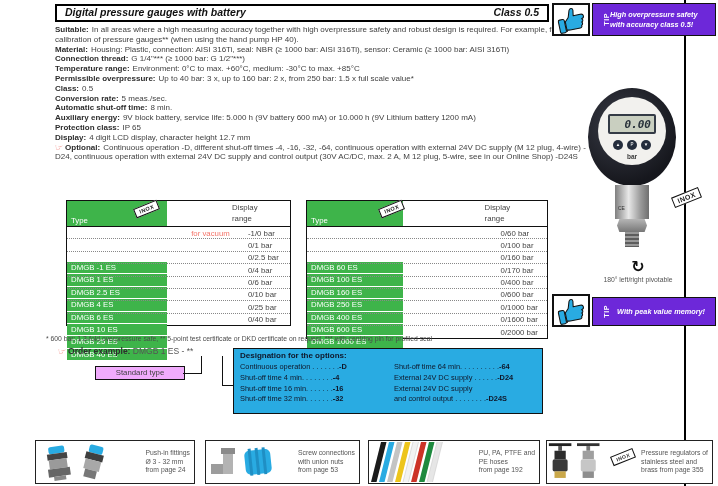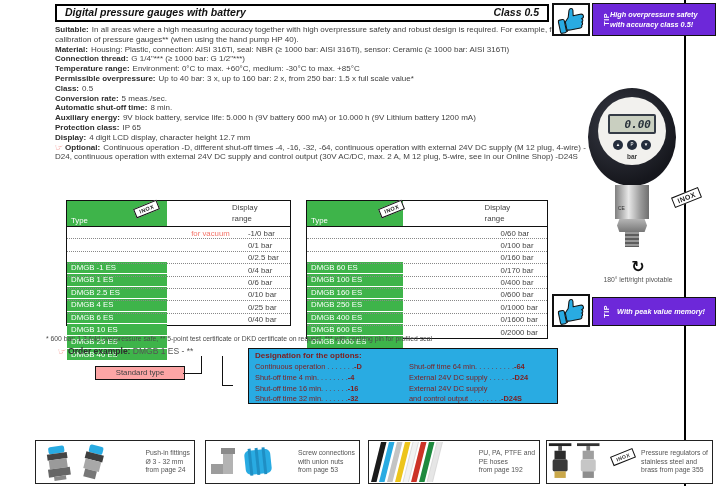--- a/index.html
+++ b/index.html
@@ -73,29 +73,29 @@
   .pt-note{position:absolute;left:48%;width:25%;top:1.5px;text-align:right;color:#F4766B;}
   .pt-range{position:absolute;left:74%;top:1.5px;color:#444;white-space:nowrap;margin-left:16px;}
 
   .footnote{position:absolute;left:46px;top:335px;width:635px;font-size:6.8px;color:#4a4a4a;}
 
   
   .order-line{position:absolute;left:58px;top:346px;font-size:8.5px;}
   .order-label{font-weight:bold;color:#2d2d2d;}
   .order-value{color:#555;}
   .std-box{position:absolute;left:95px;top:366px;width:90px;height:14px;border:1.3px solid #111;
-           box-sizing:border-box;font-size:7.8px;text-align:center;line-height:11px;color:#3f3f3f;background:#fca5a5;}
+           box-sizing:border-box;font-size:7.8px;text-align:center;line-height:11px;color:#3f3f3f;background:#f0abfc;}
   .conn-a{position:absolute;left:183px;top:356px;width:18px;height:17px;
           border-right:1.3px solid #111;border-bottom:1.3px solid #111;}
   .conn-b{position:absolute;left:222px;top:356px;width:10px;height:29px;
           border-left:1.3px solid #111;border-bottom:1.3px solid #111;}
 
   
-  .desig{position:absolute;left:248px;top:348px;width:310px;height:56px;background:#29ABE2;
-         border:1.6px solid #111;box-sizing:border-box;color:#7f1d1d;z-index:2;}
+  .desig{position:absolute;left:233px;top:348px;width:310px;height:66px;background:#29ABE2;
+         border:1.6px solid #111;box-sizing:border-box;color:#0f172a;z-index:2;}
   .desig-title{position:absolute;left:6px;top:2px;font-weight:bold;font-size:8px;}
   .desig-col{position:absolute;top:13px;font-size:7.4px;line-height:10.8px;white-space:nowrap;}
   .dc1{left:6px;}.dc2{left:160px;}
   .desig-code{font-weight:bold;}
 
   
   .fbox{position:absolute;top:440px;height:44px;border:1.6px solid #222;box-sizing:border-box;background:#fff;
         display:flex;align-items:center;justify-content:space-between;overflow:hidden;z-index:2;}
   .fb1{left:35px;width:160px;}.fb2{left:205px;width:155px;}.fb3{left:368px;width:172px;}.fb4{left:546px;width:167px;}
   .fbox-text{font-size:6.8px;color:#555;line-height:8.8px;white-space:pre-line;padding-right:4px;text-align:left;}

